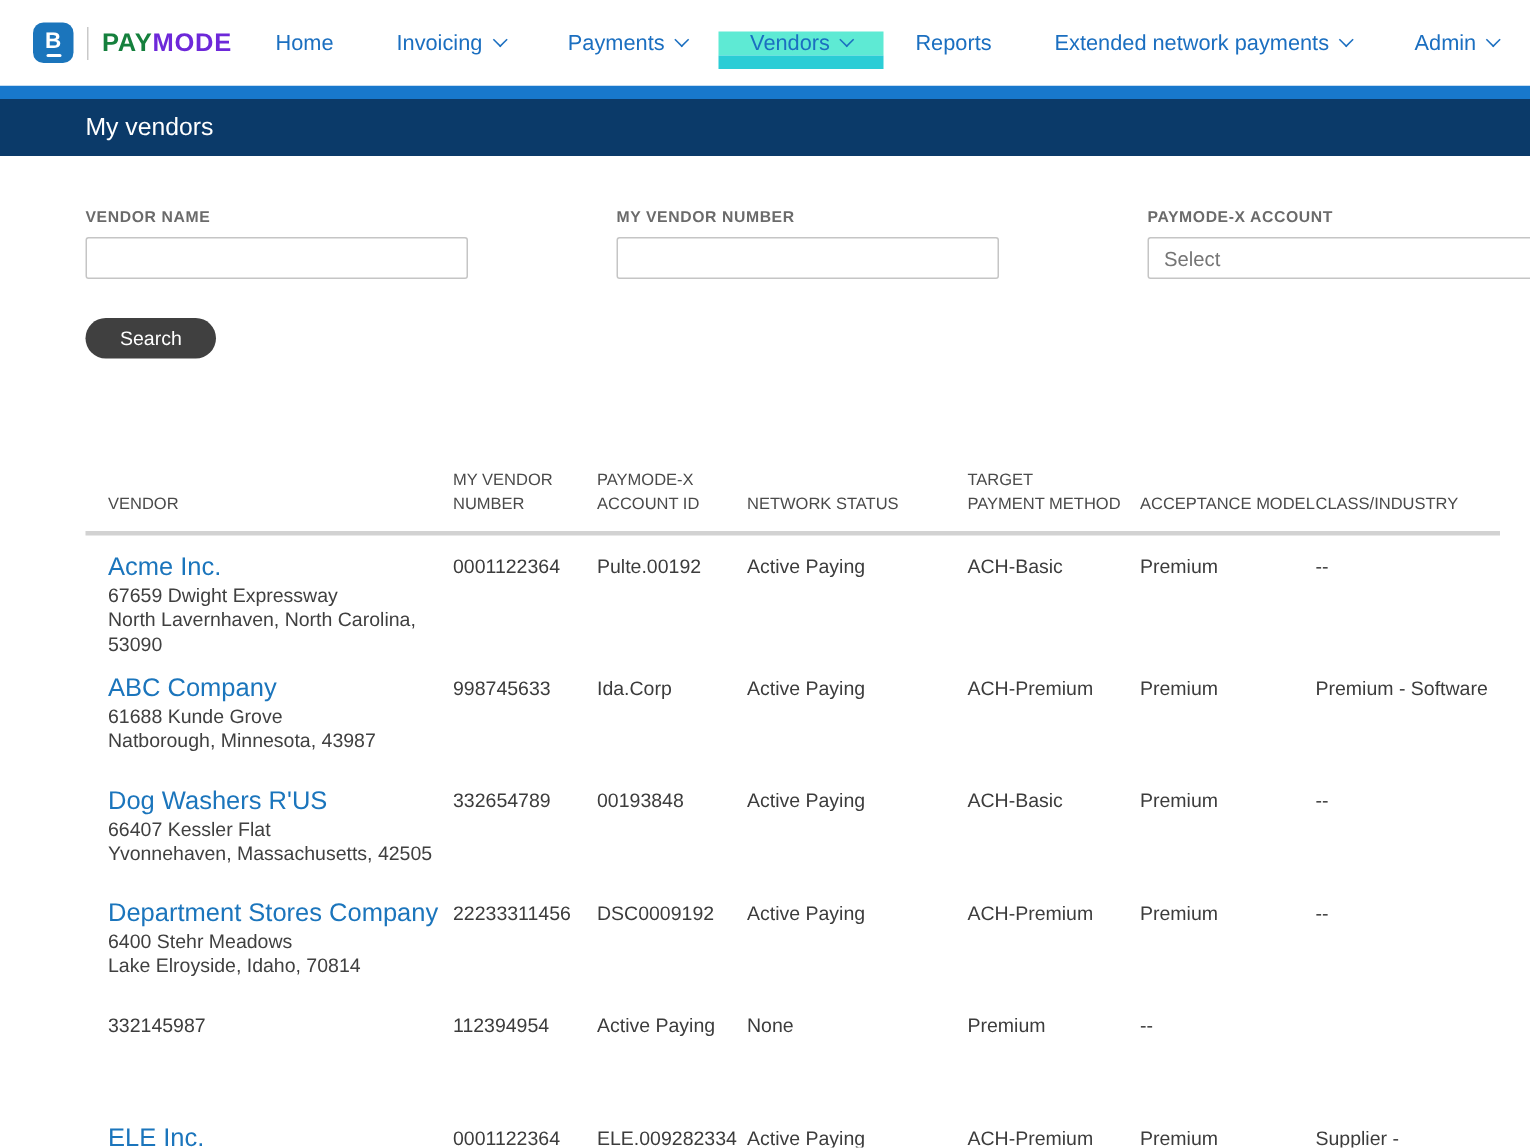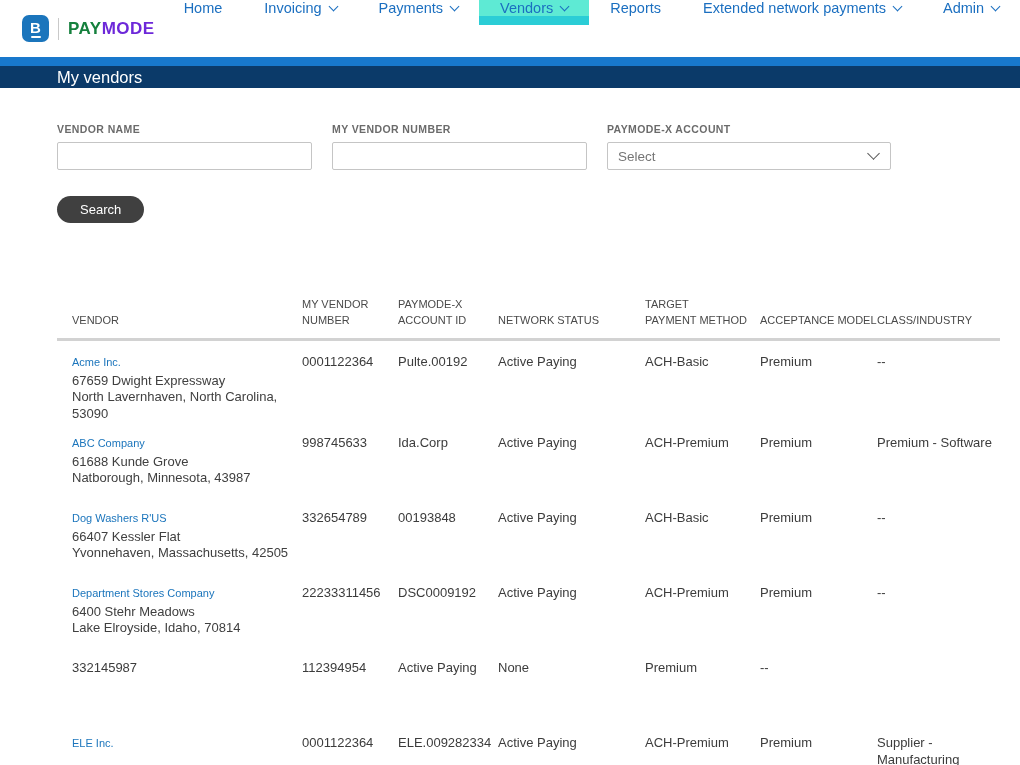--- a/index.html
+++ b/index.html
@@ -36,21 +36,21 @@
     align-items: center; justify-content: center;
     font-weight: bold; font-size: 15px;
     line-height: 1;
   }
   .logo-b .underbar { width: 10px; height: 2px; background: #fff; margin-top: 1px; border-radius: 1px; }
   .brand-divider { width: 1px; height: 22px; background: #c9c9c9; }
   .brand-text { font-size: 17px; letter-spacing: 0.5px; }
   .brand-text .bold { color: #15803d; font-weight: bold; }
   .brand-text .light { color: #6d28d9; font-weight: 700; }
 
-  .nav-items { display: flex; align-items: flex-start; margin-left: 8px; }
+  .nav-items { display: flex; align-items: center; margin-left: 8px; }
   .nav-item {
     display: flex; align-items: center;
     padding: 0 21px;
     color: #1b6fc0;
     font-size: 14.5px;
     cursor: pointer;
     position: relative;
     white-space: nowrap;
     text-decoration: none;
   }
@@ -70,34 +70,35 @@
     border-right: 1.7px solid currentColor;
     border-bottom: 1.7px solid currentColor;
     transform: rotate(45deg);
     margin-left: 8px;
     margin-top: -4px;
   }
 
   
   .blue-strip { height: 9px; background: #1878cc; position: relative; z-index: 1; }
   .page-header {
-    height: 22px;
+    height: 38px;
     background: #0b3a69;
     color: #fff;
     display: flex;
     align-items: center;
     padding-left: 57px;
     font-size: 16.5px;
   }
 
   
   .filters {
     margin: 35px 0 0 57px;
     display: flex;
     gap: 20px;
+    justify-content: space-between;
   }
   .field { width: 255px; }
   .field-label {
     font-size: 10.5px;
     font-weight: bold;
     color: #6b6b6b;
     letter-spacing: 0.4px;
     margin-bottom: 7px;
   }
   .field input {
@@ -160,21 +161,21 @@
     font-size: 11px;
     color: #4a4a4a;
     white-space: pre-line;
     line-height: 1.45;
   }
   .cell:first-child { padding-left: 15px; }
   .tbody .trow { min-height: 75px; padding-top: 13px; align-items: start; }
   .tbody .cell { font-size: 13px; color: #3c3c3c; line-height: 16.5px; }
   .vendor-link {
     color: #1b75bc;
-    font-size: 11px;
+    font-size: 17px;
     text-decoration: none;
     cursor: pointer;
     display: inline-block;
     margin-bottom: 2px;
   }
   .addr { color: #404040; }
 </style>
 </head>
 <body>
 

